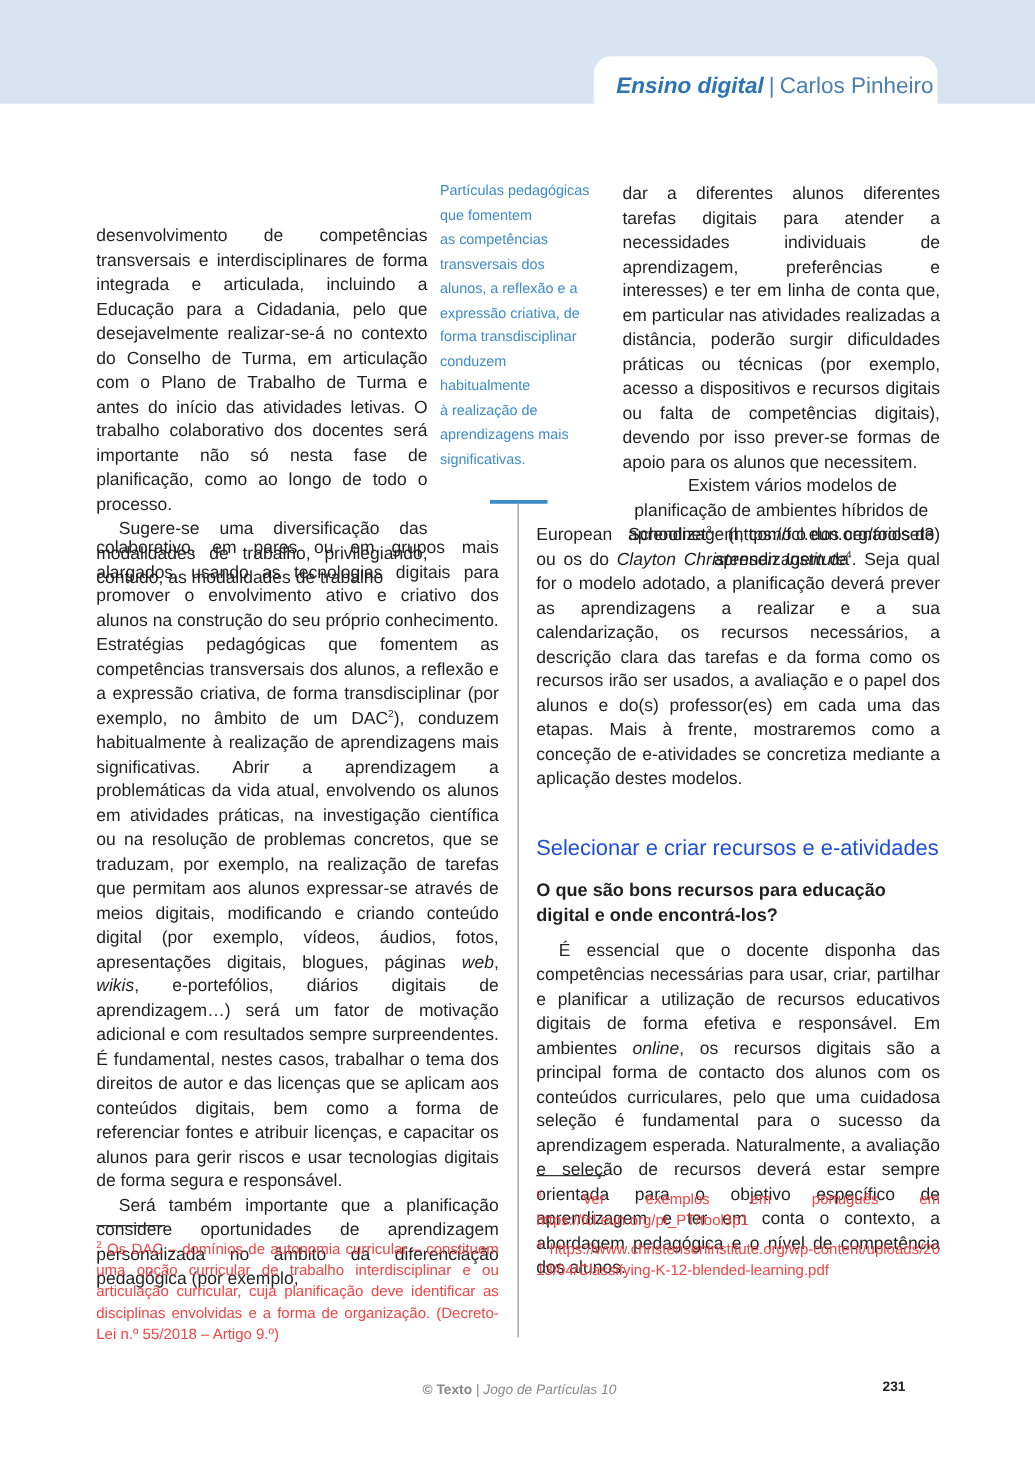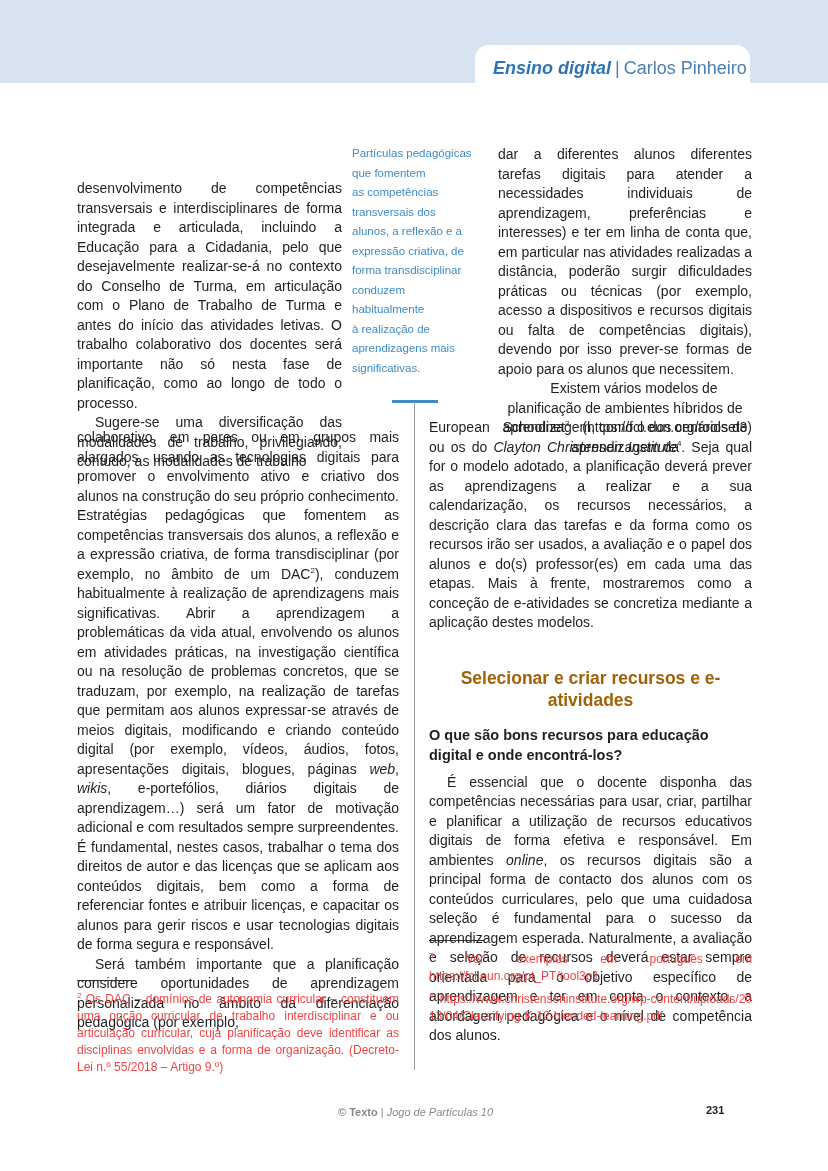--- a/index.html
+++ b/index.html
@@ -43,22 +43,22 @@
   .sidebar-rule {
     position: absolute; left: 392px; top: 400px; width: 46px; height: 3px;
     background: #3d8bc7;
   }
   .vdivider {
     position: absolute; left: 414px; top: 402px; width: 1px; height: 668px;
     background: #9a9a9a;
   }
 
   .h2 {
-    font-weight: bold; font-size: 17.5px; line-height: 22px; margin: 34px 0 14px 0;
-    color: #a16207; text-align: center;
+    font-weight: normal; font-size: 17.5px; line-height: 22px; margin: 34px 0 14px 0;
+    color: #1d4ed8; text-align: left;
   }
   .h3 {
     font-weight: bold; font-size: 14.5px; line-height: 20px; margin: 0 0 8px 0;
     color: #1f1f1f; text-align: left;
   }
 
   .fn-rule { width: 55px; height: 1px; background: #333; margin-bottom: 10px; }
   .footnotes {
     position: absolute; font-size: 12px; line-height: 17px; text-align: justify; color: #ef4444;
   }

